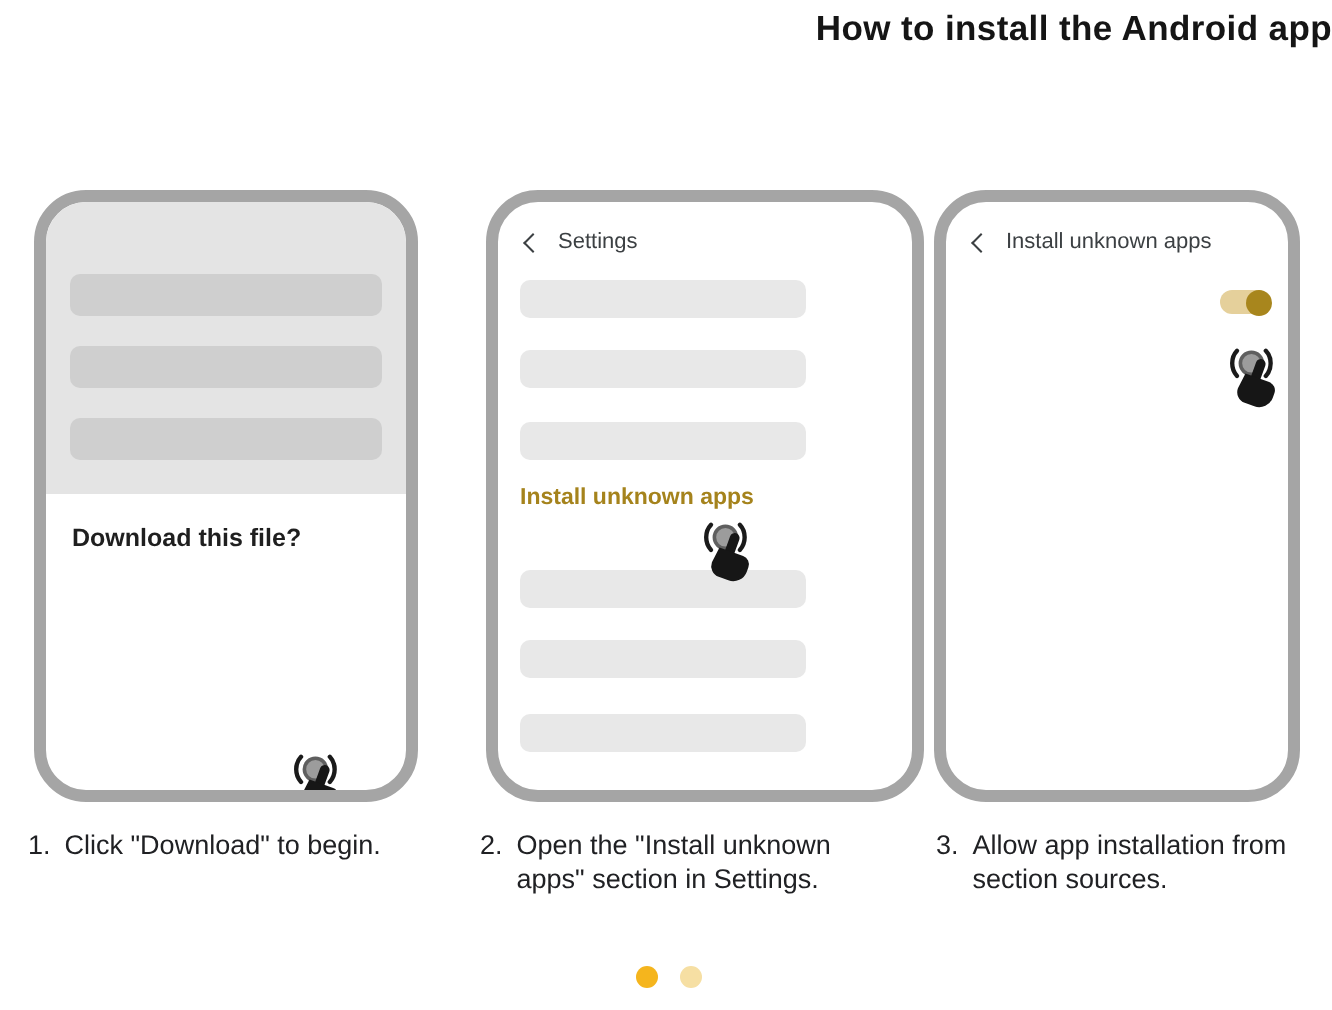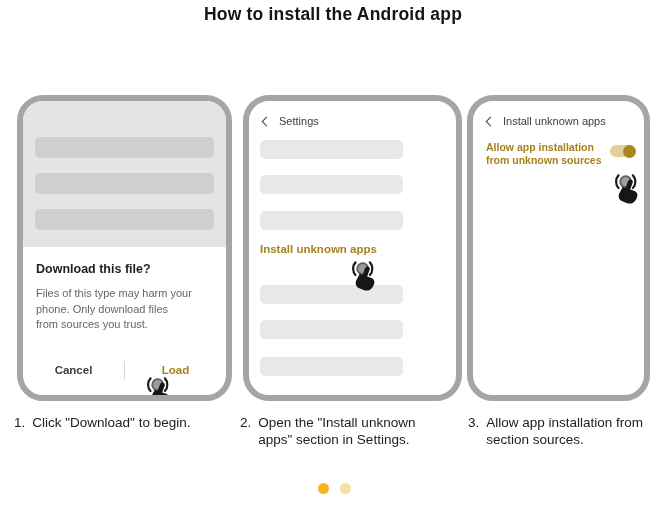--- a/index.html
+++ b/index.html
@@ -1,27 +1,27 @@
 <!DOCTYPE html>
 <html><head>
 <meta charset="utf-8">
 <style>
   html,body { margin:0; padding:0; background:#ffffff; }
   .stage {
     position:relative; width:666px; height:505px; background:#ffffff;
     font-family:"Liberation Sans", sans-serif; overflow:hidden;
   }
   .title {
-    position:absolute; top:4px; left:0; right:0; text-align:center;
+    position:absolute; top:4px; left:0; right:0; text-align:right;
     font-size:17.5px; font-weight:bold; color:#151515; letter-spacing:.2px;
   }
 
   
   .phone {
-    position:absolute; top:95px; height:306px; width:215px;
+    position:absolute; top:95px; height:306px; width:192px;
     border:6px solid #a5a5a5; border-radius:26px; background:#fff;
     box-sizing:border-box; overflow:hidden;
   }
   #phone1 { left:17px; }
   #phone2 { left:243px; width:219px; }
   #phone3 { left:467px; width:183px; }
 
   
   .p1-dim { height:146px; background:#e4e4e4; border-radius:19px 19px 0 0; padding-top:36px; box-sizing:border-box; }
   .p1-bar { height:21px; border-radius:5px; background:#cfcfcf; margin:0 12px 15px 12px; }
@@ -76,26 +76,20 @@
 
   <div class="title">How to install the Android app</div>
 
   <div class="phone" id="phone1" style="border-color: rgb(165, 165, 165);">
     <div class="p1-dim">
       <div class="p1-bar"></div>
       <div class="p1-bar"></div>
       <div class="p1-bar"></div>
     </div>
     <div class="dialog-title">Download this file?</div>
-    <div class="dialog-body">Files of this type may harm your phone. Only download files from sources you trust.</div>
-    <div class="dialog-actions">
-      <div class="action action-cancel">Cancel</div>
-      <div class="action-divider"></div>
-      <div class="action action-load" style="color: rgb(165, 131, 28);">Load</div>
-    </div>
     <svg class="tap-icon" id="tap1" viewBox="0 0 28 28">
       <path d="M7.4 3.4 C4.9 6 4.9 10.6 7.4 13.2" fill="none" stroke="#1a1a1a" stroke-width="1.7" stroke-linecap="round"></path>
       <path d="M18.6 3.4 C21.1 6 21.1 10.6 18.6 13.2" fill="none" stroke="#1a1a1a" stroke-width="1.7" stroke-linecap="round"></path>
       <circle cx="13" cy="8.3" r="4.3" fill="#9c9c9c" stroke="#5f5f5f" stroke-width="1.4"></circle>
       <g fill="#161616" transform="rotate(20 14 16)">
         <rect x="12" y="6.2" width="3.8" height="11.5" rx="1.9"></rect>
         <path d="M9.6 13.6 h9.8 a3.4 3.4 0 0 1 3.4 3.4 v1.8 a5.6 5.6 0 0 1 -5.6 5.6 h-4 a4.4 4.4 0 0 1 -4.4 -4.4 z"></path>
       </g>
     </svg>
   </div>
@@ -121,21 +115,20 @@
         <path d="M9.6 13.6 h9.8 a3.4 3.4 0 0 1 3.4 3.4 v1.8 a5.6 5.6 0 0 1 -5.6 5.6 h-4 a4.4 4.4 0 0 1 -4.4 -4.4 z"></path>
       </g>
     </svg>
   </div>
 
   <div class="phone" id="phone3" style="border-color: rgb(165, 165, 165);">
     <div class="p-header">
       <span class="chevron"></span>
       <span>Install unknown apps</span>
     </div>
-    <div class="p3-label" style="color: rgb(165, 131, 28);">Allow app installation from unknown sources</div>
     <div class="toggle" data-state="on" style="background: rgb(229, 208, 155);">
       <div class="knob" style="background: rgb(168, 134, 29);"></div>
     </div>
     <svg class="tap-icon" id="tap3" viewBox="0 0 28 28">
       <path d="M7.4 3.4 C4.9 6 4.9 10.6 7.4 13.2" fill="none" stroke="#1a1a1a" stroke-width="1.7" stroke-linecap="round"></path>
       <path d="M18.6 3.4 C21.1 6 21.1 10.6 18.6 13.2" fill="none" stroke="#1a1a1a" stroke-width="1.7" stroke-linecap="round"></path>
       <circle cx="13" cy="8.3" r="4.3" fill="#9c9c9c" stroke="#5f5f5f" stroke-width="1.4"></circle>
       <g fill="#161616" transform="rotate(20 14 16)">
         <rect x="12" y="6.2" width="3.8" height="11.5" rx="1.9"></rect>
         <path d="M9.6 13.6 h9.8 a3.4 3.4 0 0 1 3.4 3.4 v1.8 a5.6 5.6 0 0 1 -5.6 5.6 h-4 a4.4 4.4 0 0 1 -4.4 -4.4 z"></path>

